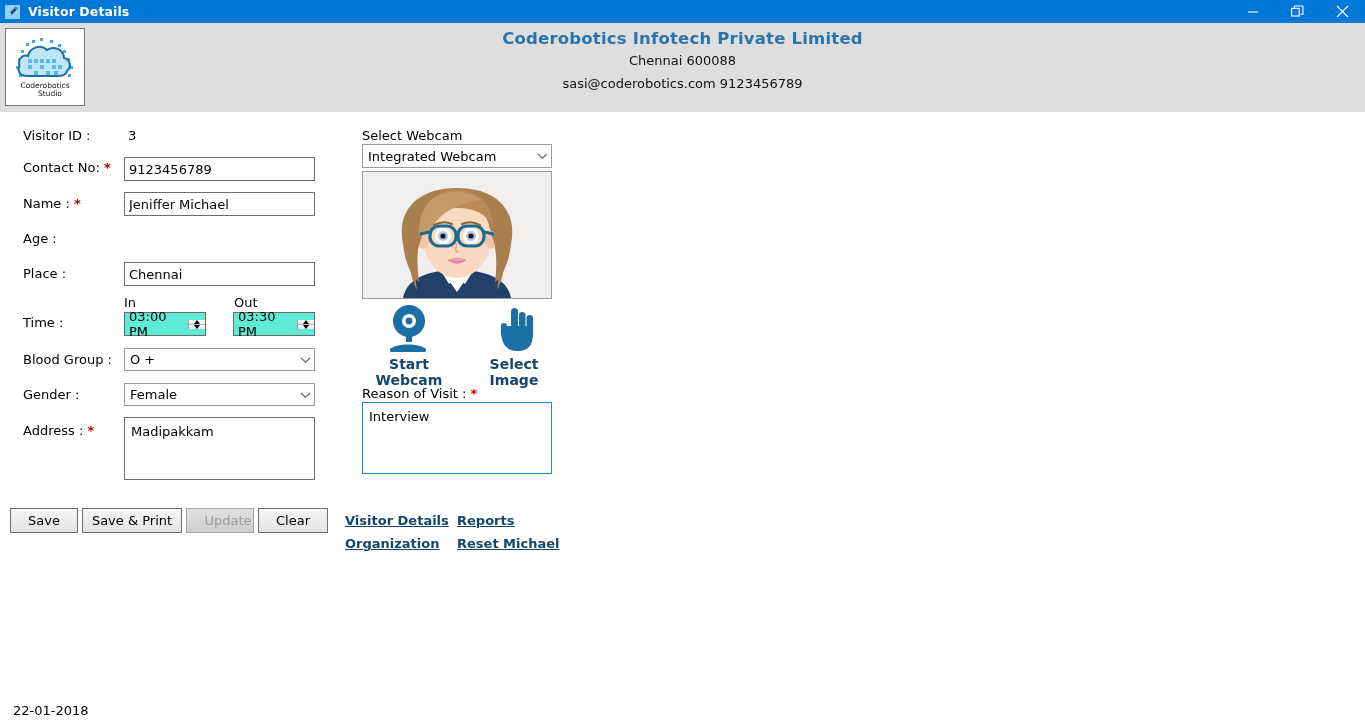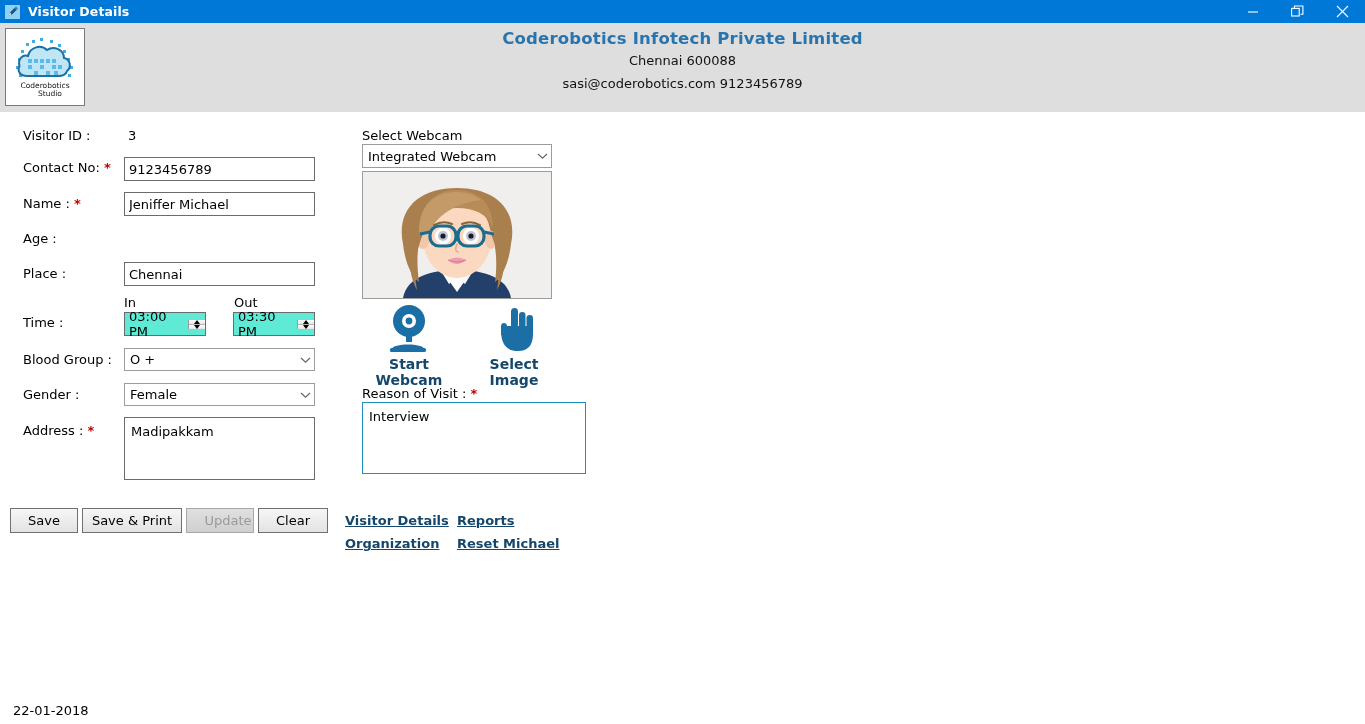--- a/index.html
+++ b/index.html
@@ -349,21 +349,21 @@
         <path d="M13 26 C13 43 21 47 30 47 C40 47 45 41 45 30 L45 22 L13 22 Z"></path>
       </g>
     </svg>
     <span class="ilabel">Select Image</span>
   </div>
 
   <div class="lbl" style="left:362px;top:274px;">
     <span>Reason of Visit :</span>
     <span class="star">*</span>
   </div>
-  <textarea class="tarea focused" style="left: 362px; top: 290px; width: 224px; height: 72px;" autofocus="">Interview</textarea>
+  <textarea class="tarea focused" style="left: 362px; top: 290px; width: 190px; height: 72px;" autofocus="">Interview</textarea>
 
   <div class="btn" style="left:10px;top:396px;width:68px;">Save</div>
   <div class="btn" style="left:82px;top:396px;width:100px;">Save &amp; Print</div>
   <div class="btn disabled" style="left:186px;top:396px;width:68px;">Update</div>
   <div class="btn" style="left:258px;top:396px;width:70px;">Clear</div>
 
   <div class="navlink" style="left:345px;top:401px;">Visitor Details</div>
   <div class="navlink" style="left:457px;top:401px;">Reports</div>
   <div class="navlink" style="left:345px;top:424px;">Organization</div>
   <div class="navlink" style="left:457px;top:424px;">Reset Michael</div>

